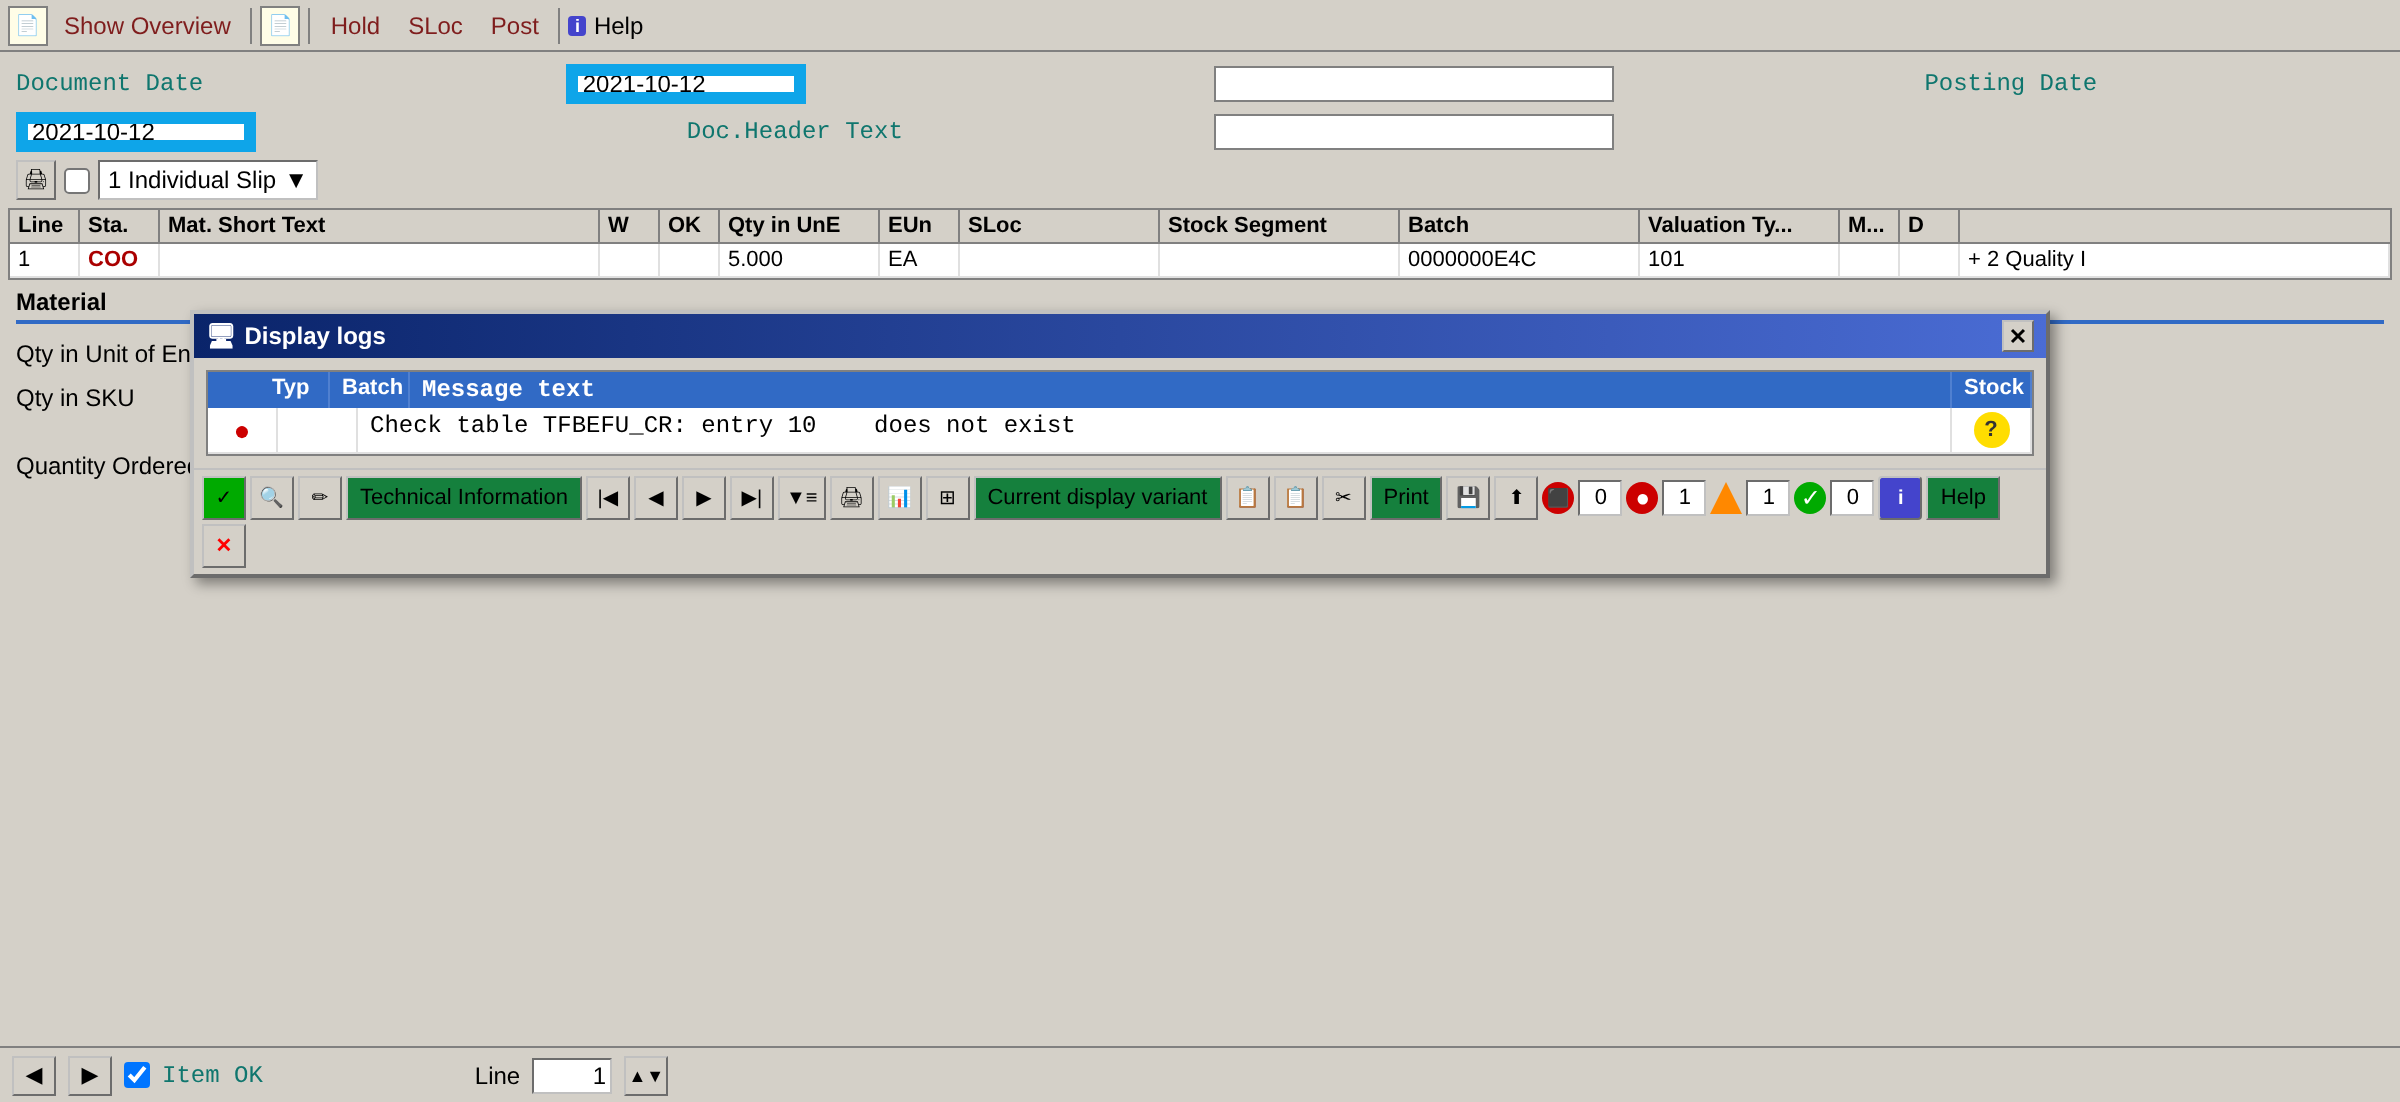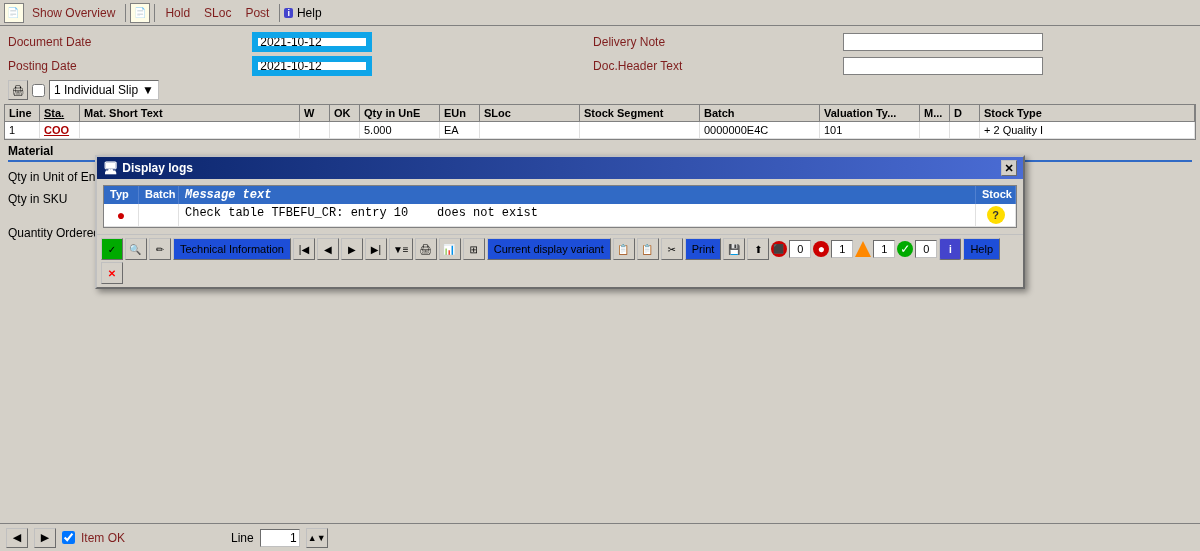--- a/index.html
+++ b/index.html
@@ -48,21 +48,21 @@
 
     
     .form-section {
       background: #d4d0c8;
       padding: 4px 8px;
       display: grid;
       grid-template-columns: auto auto auto auto;
       gap: 4px 12px;
       align-items: center;
     }
-    .field-label { font-size: 12px; color: #7f1d1d; white-space: nowrap; }
+    .field-label { font-size: 12px; color: #0f766e; white-space: nowrap; font-family: Liberation Mono, monospace; }
     .field-input {
       border: 6px solid #0ea5e9;
       background: white;
       height: 20px;
       font-size: 12px;
       padding: 1px 2px;
       min-width: 120px;
     }
     .field-input-wide {
       border: 1px solid #808080;
@@ -190,21 +190,21 @@
     .dtb-btn {
       height: 22px; min-width: 22px;
       border: 1px outset #c0c0c0;
       background: #d4d0c8;
       display: inline-flex; align-items: center; justify-content: center;
       font-size: 10px; cursor: pointer; padding: 0 3px;
     }
     .dtb-btn-text {
       height: 22px;
       border: 1px outset #c0c0c0;
-      background: #1d4ed8;
+      background: #15803d;
       display: inline-flex; align-items: center; justify-content: center;
       font-size: 11px; cursor: pointer; padding: 0 6px;
     }
     .count-field {
       border: 1px inset #c0c0c0;
       background: white;
       width: 22px; height: 18px;
       text-align: center; font-size: 11px;
       display: inline-flex; align-items: center; justify-content: center;
     }
@@ -272,21 +272,21 @@
     }
     .stop-icon { 
       background: #cc0000; color: white;
       border-radius: 50%; width: 16px; height: 16px;
       display: flex; align-items: center; justify-content: center;
       font-size: 9px; font-weight: bold;
     }
     .monospace { font-family: 'Courier New', monospace; font-size: 12px; }
 
     .col-line { width: 35px; }
-    .col-sta { width: 40px; text-decoration: underline; }
+    .col-sta { width: 40px; }
     .col-mat { width: 220px; }
     .col-wok { width: 30px; }
     .col-qty { width: 80px; }
     .col-eun { width: 40px; }
     .col-sloc { width: 100px; }
     .col-seg { width: 120px; }
     .col-batch { width: 120px; }
     .col-val { width: 100px; }
     .col-m { width: 30px; }
     .col-d { width: 30px; }
@@ -307,21 +307,20 @@
   <span class="menu-separator"></span>
   <span class="help-icon">
     <span class="info-badge">i</span>
     <span>Help</span>
   </span>
 </div>
 
 <div class="form-section" style="padding: 6px 8px 2px 8px;">
   <span class="field-label">Document Date</span>
   <input class="field-input" type="text" style="width: 110px;" value="2021-10-12">
-  <span class="field-label" style="padding-left:60px;">Delivery Note</span>
   <input class="field-input-wide" type="text" style="width: 200px;">
 
   <span class="field-label">Posting Date</span>
   <input class="field-input" type="text" style="width: 110px;" value="2021-10-12">
   <span class="field-label" style="padding-left:60px;">Doc.Header Text</span>
   <input class="field-input-wide" type="text" style="width: 200px;">
 </div>
 
 <div class="toolbar-row">
   <span class="tb-btn">🖨</span>
@@ -340,21 +339,20 @@
     <div class="th-cell col-wok">W</div>
     <div class="th-cell col-wok">OK</div>
     <div class="th-cell col-qty">Qty in UnE</div>
     <div class="th-cell col-eun">EUn</div>
     <div class="th-cell col-sloc">SLoc</div>
     <div class="th-cell col-seg">Stock Segment</div>
     <div class="th-cell col-batch">Batch</div>
     <div class="th-cell col-val">Valuation Ty...</div>
     <div class="th-cell col-m">M...</div>
     <div class="th-cell col-d">D</div>
-    <div class="th-cell col-stock">Stock Type</div>
   </div>
   <div class="table-row">
     <div class="td-cell col-line">1</div>
     <div class="td-cell col-sta" style="color:#aa0000; font-weight:bold;">COO</div>
     <div class="td-cell col-mat"></div>
     <div class="td-cell col-wok"></div>
     <div class="td-cell col-wok"></div>
     <div class="td-cell col-qty">5.000</div>
     <div class="td-cell col-eun">EA</div>
     <div class="td-cell col-sloc"></div>
@@ -396,23 +394,23 @@
   <div class="dialog-titlebar">
     <div class="dialog-title-left">
       <span style="font-size:12px;">🖥</span>
       <span>Display logs</span>
     </div>
     <div class="dialog-close-btn">✕</div>
   </div>
   <div class="dialog-body">
     <div class="log-table">
       <div class="log-header-row">
-        <div class="log-th" style="width:35px;">Typ</div>
+        <div class="log-th" style="width:35px;margin-left:26px;">Typ</div>
         <div class="log-th" style="width:40px;">Batch</div>
-        <div class="log-th" style="flex:1;font-style:italic;">
+        <div class="log-th" style="flex:1;">
           <span class="monospace">Message text</span>
         </div>
         <div class="log-th" style="width:40px;">Stock</div>
       </div>
       <div class="log-data-row">
         <div class="log-td" style="width:35px; display:flex; align-items:center; justify-content:center;">
           <span class="red-circle">●</span>
         </div>
         <div class="log-td" style="width:40px;"></div>
         <div class="log-td" style="flex:1;">

